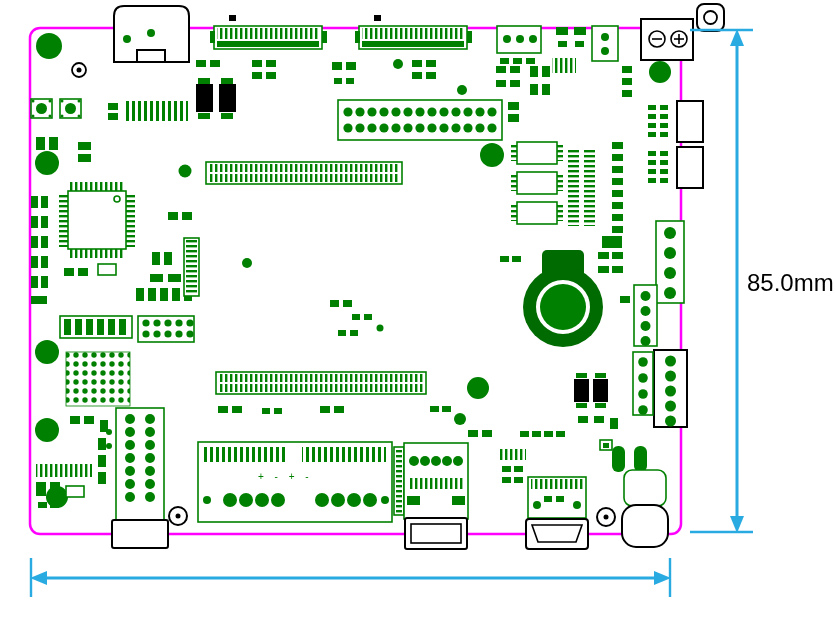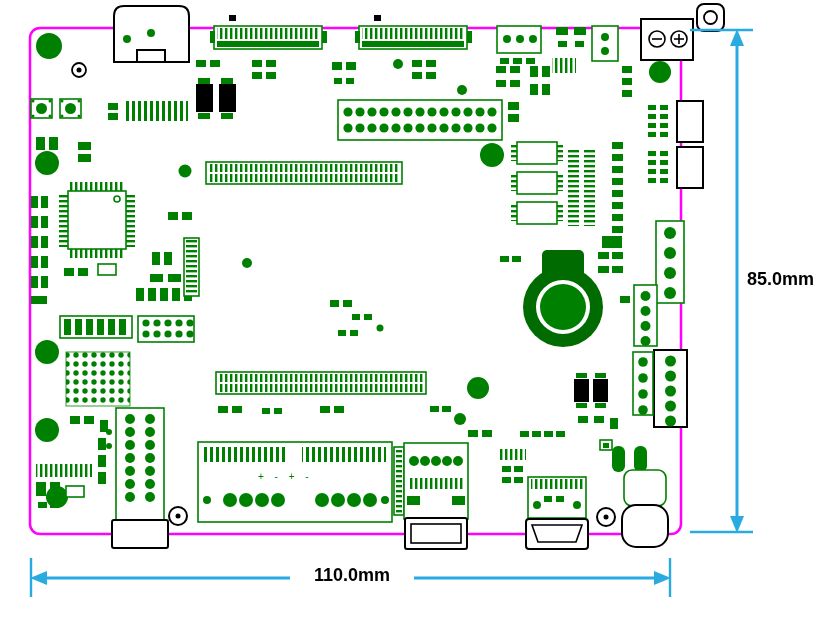--- a/index.html
+++ b/index.html
@@ -3,21 +3,21 @@
 <meta charset="utf-8">
 <style>
   html,body{margin:0;padding:0;background:#fff;}
   .stage{
     position:relative;width:836px;height:635px;
     background:var(--c-background,#fff);
     font-family:"Liberation Sans",sans-serif;
     overflow:hidden;
   }
   .stage svg{position:absolute;left:0;top:0;}
-  .dim-label{position:absolute;color:var(--c-label_text,#000);font-size:18px;line-height:1.1;font-weight:bold;}
+  .dim-label{position:absolute;color:var(--c-label_text,#000);font-size:24px;line-height:1.1;}
   .dim-label.h{left:290px;top:566px;width:124px;text-align:center;background:var(--c-background,#fff);}
   .dim-label.v{left:747px;top:270px;}
   
   .board{fill:#fff;stroke:var(--c-board_outline,#ff00ff);stroke-width:2.5;}
   .gf{fill:var(--c-silkscreen,#008000);}
   .go{fill:#fff;stroke:var(--c-silkscreen,#008000);stroke-width:1.6;}
   .dg{fill:var(--c-silkscreen_dark,#006b00);}
   .blk{fill:#fff;stroke:var(--c-connector_outline,#000);stroke-width:2;}
   .bf{fill:var(--c-connector_outline,#000);}
   .bs{stroke:var(--c-connector_outline,#000);stroke-width:1.6;fill:none;}
@@ -537,15 +537,14 @@
   <g>
     <line class="dime" x1="31" y1="558" x2="31" y2="597"></line>
     <line class="dime" x1="670" y1="558" x2="670" y2="597"></line>
     <line class="dim" x1="42" y1="578" x2="659" y2="578"></line>
     <polygon class="dimf" points="30,578 47,571 47,585"></polygon>
     <polygon class="dimf" points="671,578 654,571 654,585"></polygon>
   </g>
 </svg>
 
 <div class="dim-label v">85.0mm</div>
-<div class="dim-label h">110.0mm</div>
 
 </div>
 
 </body></html>

